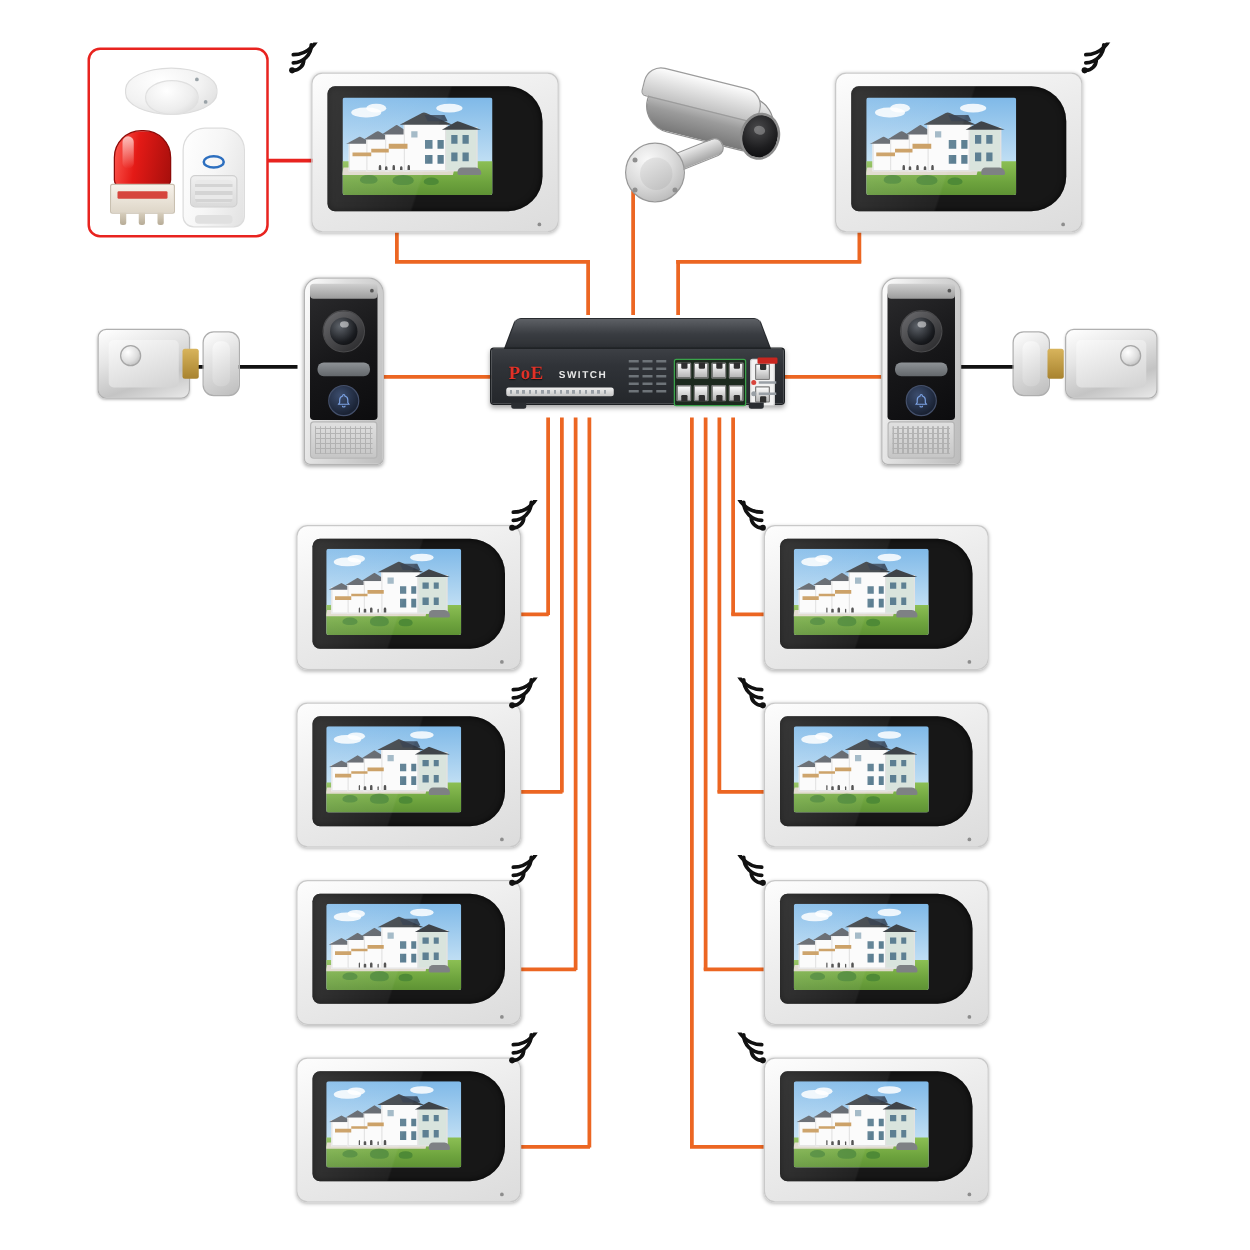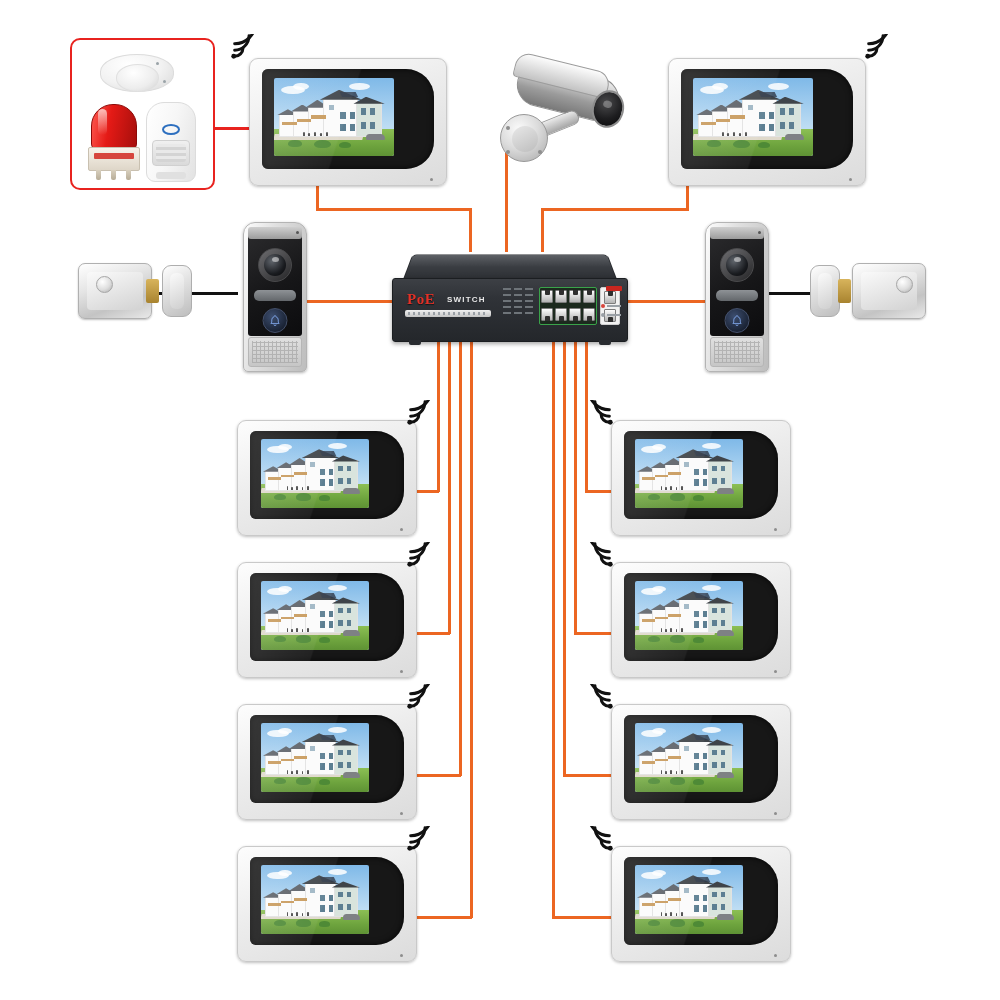--- a/index.html
+++ b/index.html
@@ -196,21 +196,21 @@
     border-radius:50%; background:linear-gradient(150deg,#e8e8e8,#bdbdbd); }
   .cam-screw { position:absolute; width:4px; height:4px; border-radius:50%;
     background:#8e8e8e; }
 
   
   #switch { position:absolute; left:392px; top:248px; width:236px; height:88px; }
   .sw-top { position:absolute; left:10px; top:0; width:216px; height:34px;
     background:linear-gradient(#5e6166 0%,#3a3d42 48%,#2a2d31 100%);
     border-radius:5px 5px 0 0; border:1px solid #25282c;
     transform:perspective(140px) rotateX(26deg); transform-origin:bottom center; }
-  .sw-face { position:absolute; left:0; top:30px; width:236px; height:64px;
+  .sw-face { position:absolute; left:0; top:30px; width:236px; height:46px;
     background:linear-gradient(#3d4045 0%,#303338 30%,#24272b 100%);
     border:1px solid #1b1e21; border-radius:3px;
     box-shadow:0 2px 4px rgba(0,0,0,.35); }
   .sw-foot { position:absolute; bottom:-4px; width:12px; height:5px;
     background:#2a2d31; border-radius:0 0 2px 2px; }
   .sw-poe { position:absolute; left:14px; top:12px; font-size:15px; font-weight:bold;
     color:#e23127; letter-spacing:.5px; font-family:"Liberation Serif", serif;
     text-shadow:0 1px 1px rgba(0,0,0,.6); }
   .sw-switch-lbl { position:absolute; left:54px; top:16px; font-size:8px;
     color:#e8e8e8; letter-spacing:1.2px; font-weight:bold; }

